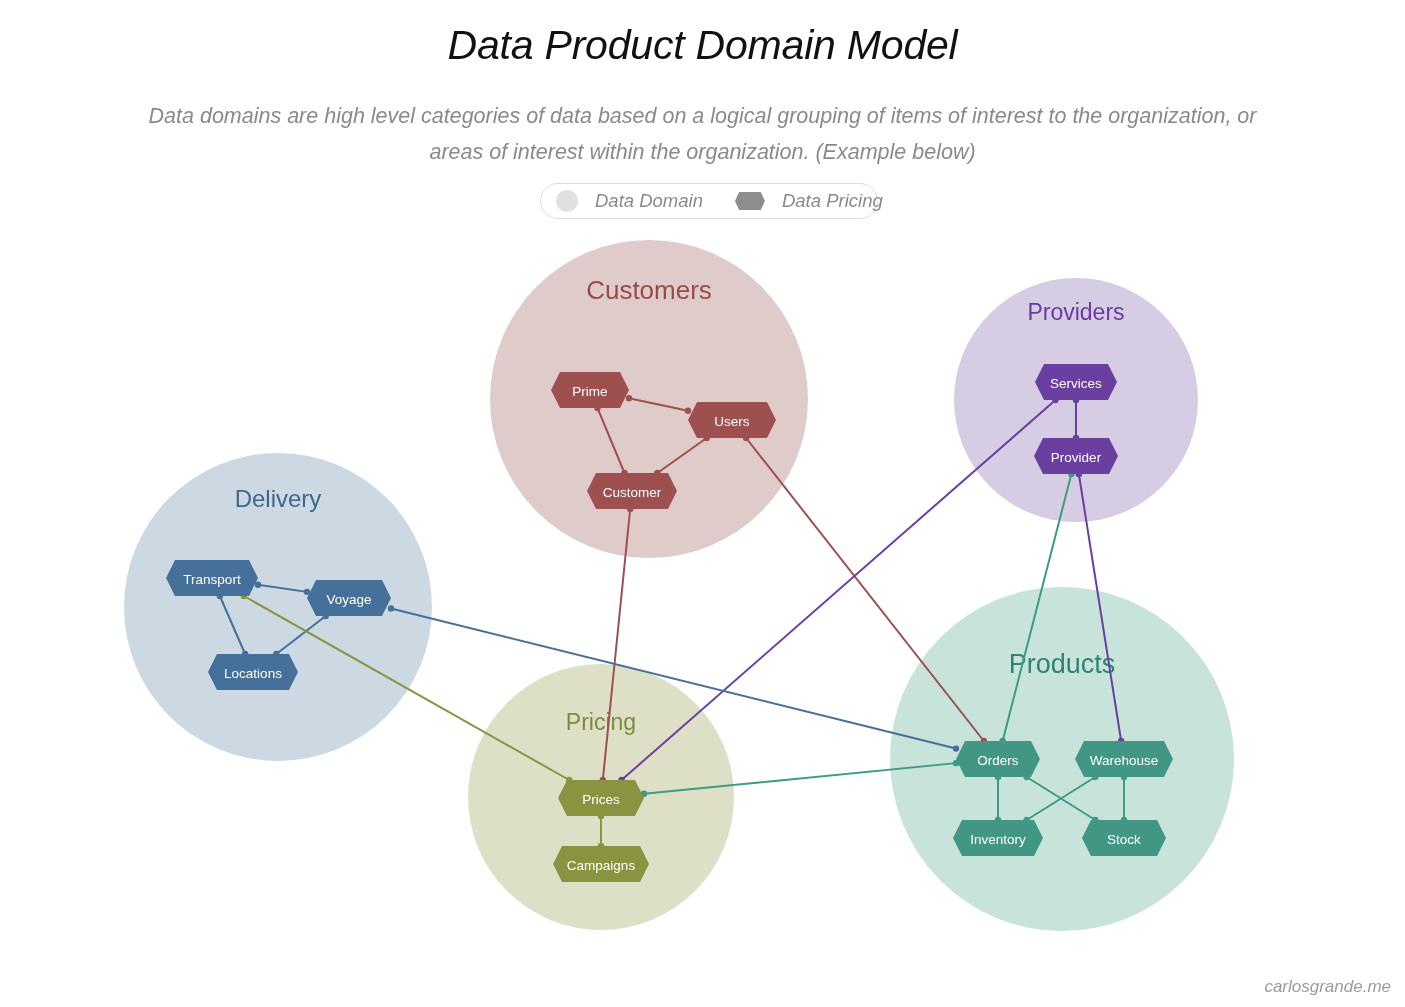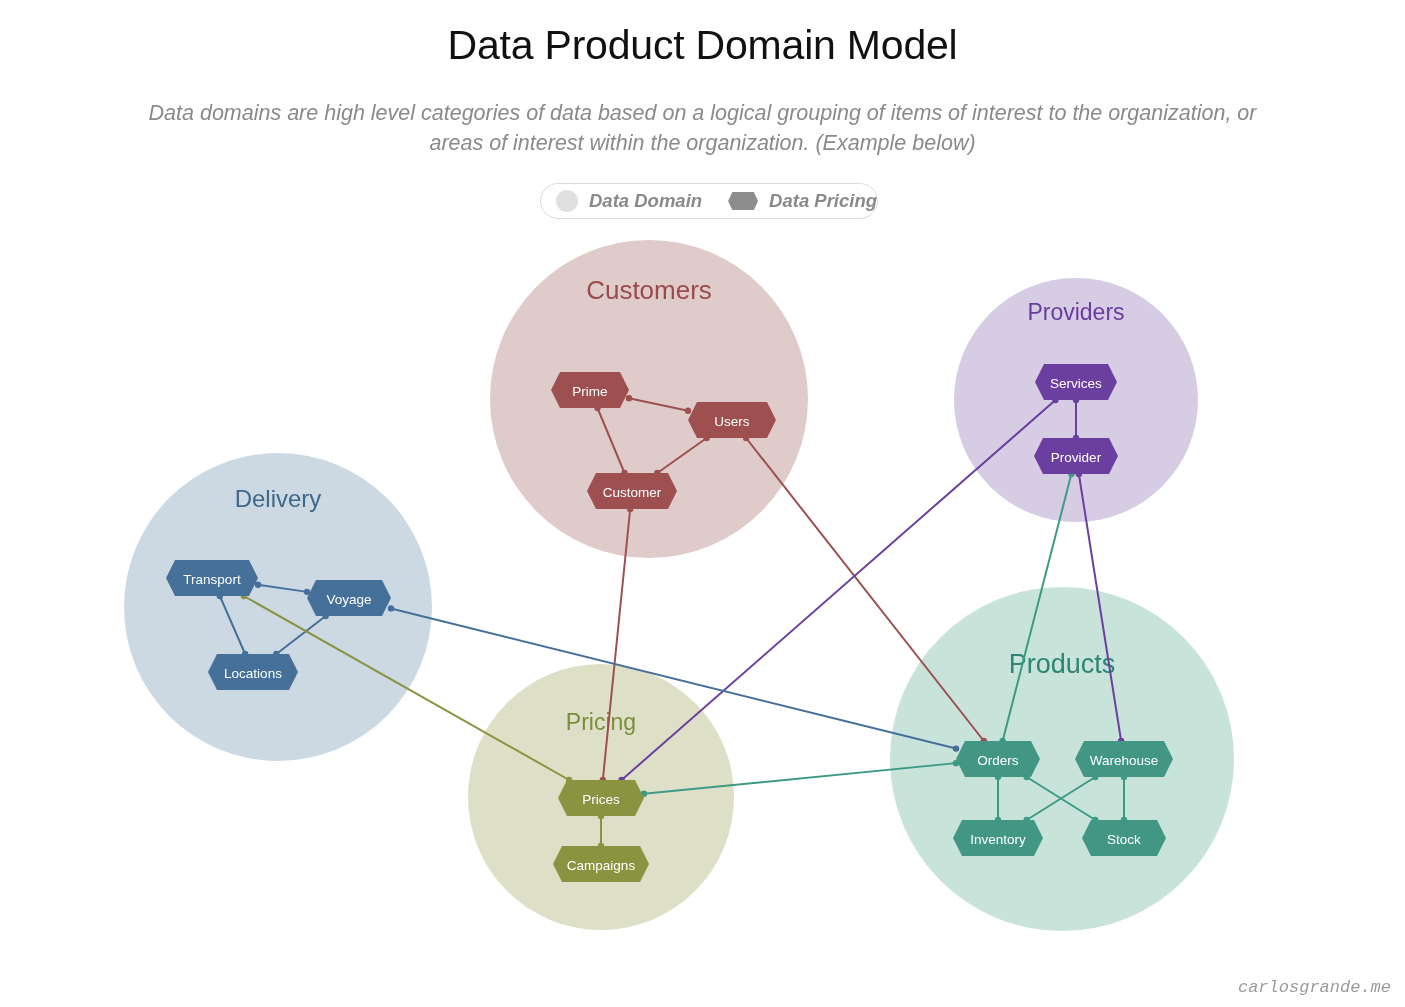--- a/index.html
+++ b/index.html
@@ -10,52 +10,53 @@
     font-family: "Liberation Sans", sans-serif;
     overflow: hidden;
   }
   #page { position: relative; width: 1405px; height: 1007px; background: #ffffff; }
 
   #title {
     position: absolute; left: 0; top: 22px; width: 1405px;
     text-align: center;
     font-size: 41px; font-weight: 400; color: #111111;
     letter-spacing: -0.2px;
+    font-style: italic;
   }
   #subtitle {
     position: absolute; left: 145px; top: 98px; width: 1115px;
     text-align: center;
     font-size: 21.5px; font-style: italic; color: #8a8a8a;
-    line-height: 30px; font-weight: 400;
+    line-height: 36px; font-weight: 400;
   }
 
   #legend {
     position: absolute; left: 540px; top: 183px;
     width: 338px; height: 36px;
     border: 1.4px solid #dcdcdc; border-radius: 18px;
     background: #ffffff;
-    display: flex; align-items: center; gap: 0px; font-weight: bold;
+    display: flex; align-items: center; gap: 6px;
   }
   .lg-dot {
     width: 22px; height: 22px; border-radius: 50%;
     background: #e0e0e0; margin-left: 15px; flex: none;
   }
   .lg-hex {
     width: 30px; height: 18px; background: #8d8d8d; flex: none;
     margin-left: 26px;
     clip-path: polygon(14% 0%, 86% 0%, 100% 50%, 86% 100%, 14% 100%, 0% 50%);
   }
   .lg-label {
     font-size: 18.5px; font-style: italic; color: #8a8a8a;
     margin-left: 11px; white-space: nowrap;
   }
 
   #footer {
     position: absolute; right: 14px; bottom: 10px;
-    font-size: 17px; font-style: italic; color: #9b9b9b; font-family: Liberation Mono, monospace;
+    font-size: 17px; font-style: italic; color: #9b9b9b;
   }
 
   #svgwrap { position: absolute; left: 0; top: 0; width: 1405px; height: 1007px; }
 
   .domain-label { font-family: "Liberation Sans", sans-serif; font-weight: 400; }
   .node-label {
     font-family: "Liberation Sans", sans-serif;
     font-size: 13.5px; fill: #ffffff; font-weight: 400;
     dominant-baseline: central; text-anchor: middle;
   }

